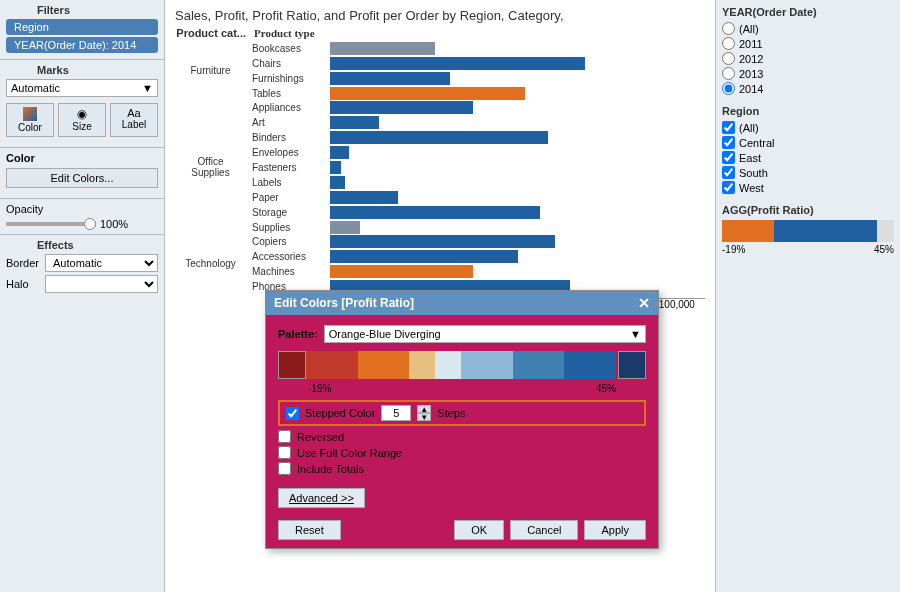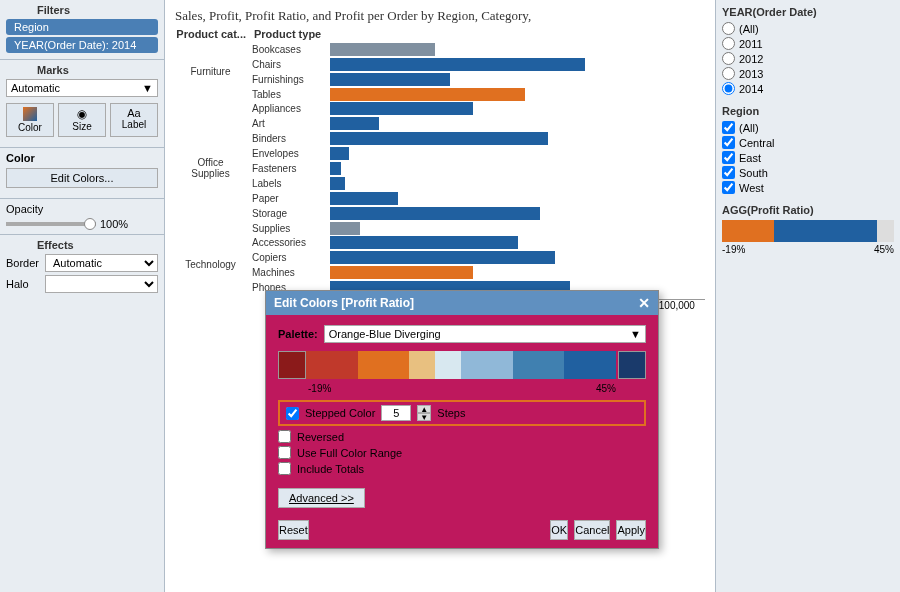--- a/index.html
+++ b/index.html
@@ -31,21 +31,21 @@
     .slider-val { font-size: 11px; }
 
     .effects-section { padding: 4px 6px; }
     .effect-row { display: flex; align-items: center; gap: 4px; margin-bottom: 3px; }
     .effect-label { width: 35px; font-size: 11px; }
     .effect-dropdown { flex: 1; background: white; border: 1px solid #aaa; padding: 1px 3px; font-size: 11px; }
 
     
     .center-panel { flex: 1; background: white; position: relative; overflow: hidden; }
 
-    .chart-title { padding: 8px 10px 4px; font-size: 13px; color: #333; font-family: Liberation Serif, serif; }
+    .chart-title { padding: 8px 10px 4px; font-size: 13px; color: #333; }
     .bar { height: 13px; position: absolute; left: 0; top: 0; }
     .bar-orange { background: #e07020; }
     .bar-blue { background: #2060a0; }
     .bar-gray { background: #8090a0; }
 
     
     .right-panel { width: 185px; background: #e8edf2; border-left: 1px solid #b0bcc8; padding: 6px; }
 
     .right-section { margin-bottom: 10px; }
     .right-title { font-weight: bold; font-size: 11px; margin-bottom: 4px; color: #333; }
@@ -85,21 +85,21 @@
     .steps-input { width: 30px; border: 1px solid #aaa; padding: 1px 3px; font-size: 11px; text-align: center; }
     .steps-spinner { display: flex; flex-direction: column; }
     .spinner-btn { width: 14px; height: 8px; background: #ddd; border: 1px solid #aaa; cursor: pointer; font-size: 8px; line-height: 7px; text-align: center; }
     .steps-text { font-size: 11px; }
 
     .option-row { display: flex; align-items: center; gap: 6px; margin-bottom: 3px; }
     .option-checkbox { width: 13px; height: 13px; }
     .option-label { font-size: 11px; }
 
     .dialog-footer { display: flex; justify-content: space-between; align-items: center; padding: 6px 12px 8px; }
-    .dialog-btn { padding: 3px 0; font-size: 11px; background: #e0e8f0; border: 1px solid #aaa; cursor: pointer; }
+    .dialog-btn { padding: 3px 16px; font-size: 11px; background: #e0e8f0; border: 1px solid #aaa; cursor: pointer; }
     .advanced-btn { padding: 3px 10px; font-size: 11px; background: #e0e8f0; border: 1px solid #aaa; cursor: pointer; }
     .dialog-right-btns { display: flex; gap: 6px; }
 
     .chart-row-group { display: flex; }
     .group-cat-label { width: 75px; font-size: 10px; color: #333; text-align: center; padding-right: 4px; align-self: center; flex-shrink: 0; }
 
     .bars-only { display: flex; flex-direction: column; flex: 1; gap: 1px; justify-content: center; }
     .bar-sub-row { display: flex; align-items: center; height: 14px; }
     .sub-label-cell { width: 80px; font-size: 10px; color: #333; padding-left: 2px; flex-shrink: 0; }
     .bar-cell { flex: 1; position: relative; height: 13px; }
@@ -165,21 +165,21 @@
         </select>
       </div>
     </div>
   </div>
 
   <div class="center-panel">
     <div class="chart-title">Sales, Profit, Profit Ratio, and Profit per Order by Region, Category,</div>
 
     <div style="display:flex; padding: 0 10px;">
       <div style="width:75px; font-size:11px; font-weight:bold; color:#333; text-align:right; padding-right:4px;">Product cat...</div>
-      <div style="width:80px; font-size:11px; font-weight:bold; color:#333; padding-left:4px;">Product type</div>
+      <div style="width:80px; font-size:11px; font-weight:bold; color:#333; padding-left:4px;font-family:Liberation Serif, serif;">Product type</div>
       <div style="flex:1;"></div>
     </div>
 
     <div style="padding: 2px 10px;">
 
       <div class="chart-row-group">
         <div class="group-cat-label">Furniture</div>
         <div class="bars-only">
           <div class="bar-sub-row">
             <div class="sub-label-cell">Bookcases</div>
@@ -265,29 +265,29 @@
                 <div class="bar bar-gray" style="width:8%;"></div>
               </div>
           </div>
         </div>
       </div>
 
       <div class="chart-row-group">
         <div class="group-cat-label">Technology</div>
         <div class="bars-only">
           <div class="bar-sub-row">
+            <div class="sub-label-cell">Copiers</div>
+            <div class="bar-cell">
+                <div class="bar bar-blue" style="width:60%;"></div>
+              </div>
+          </div>
+          <div class="bar-sub-row">
             <div class="sub-label-cell">Accessories</div>
             <div class="bar-cell">
                 <div class="bar bar-blue" style="width:50%;"></div>
-              </div>
-          </div>
-          <div class="bar-sub-row">
-            <div class="sub-label-cell">Copiers</div>
-            <div class="bar-cell">
-                <div class="bar bar-blue" style="width:60%;"></div>
               </div>
           </div>
           <div class="bar-sub-row">
             <div class="sub-label-cell">Machines</div>
             <div class="bar-cell">
                 <div class="bar bar-orange" style="width:38%;"></div>
               </div>
           </div>
           <div class="bar-sub-row">
             <div class="sub-label-cell">Phones</div>

